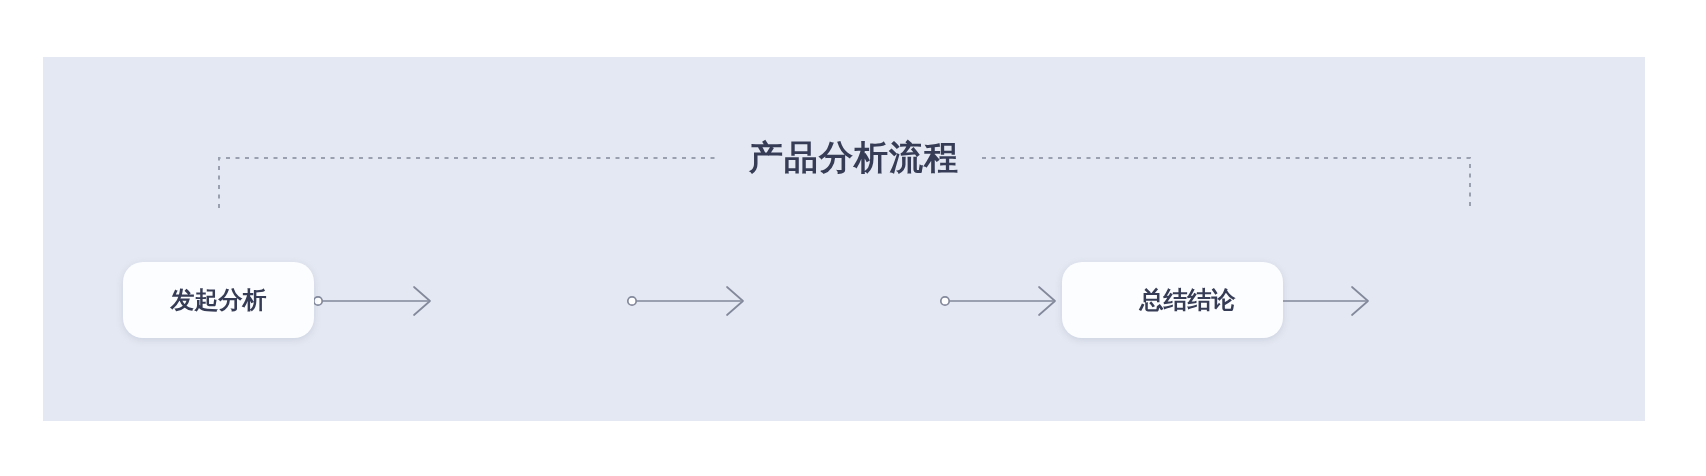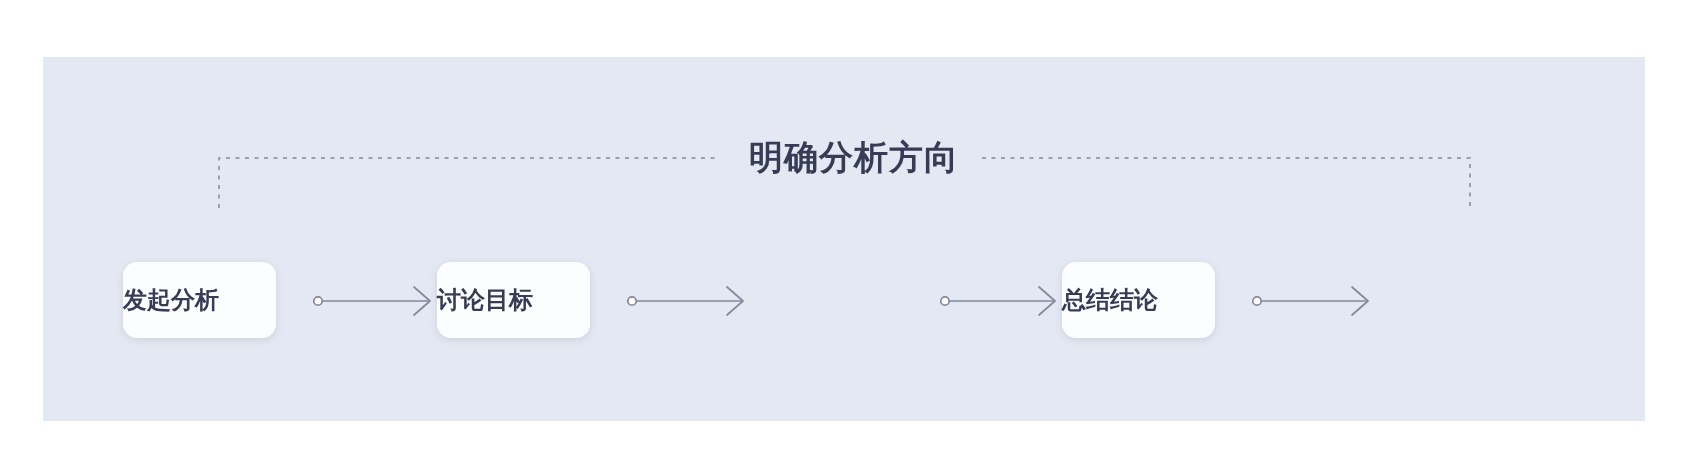--- a/index.html
+++ b/index.html
@@ -41,39 +41,39 @@
     text-align: center;
     font-size: 34px;
     font-weight: 700;
     letter-spacing: 1px;
     color: #363c55;
     white-space: nowrap;
   }
   .node {
     position: absolute;
     top: 262px;
-    width: 153px;
+    width: 191px;
     height: 76px;
     background: #fcfdff;
-    border-radius: 14px;
+    border-radius: 20px;
     box-shadow: 0 2px 7px rgba(120, 130, 165, 0.22);
     display: flex;
     align-items: center;
-    justify-content: flex-start;
+    justify-content: center;
   }
   .node-label {
     font-size: 24px;
     font-weight: 700;
     color: #363c55;
     white-space: nowrap;
   }
   .n1 { left: 123px; }
   .n2 { left: 437px; }
   .n3 { left: 750px; }
-  .n4 { left: 1062px; }
+  .n4 { left: 1062px; padding-left: 30px; }
   .n5 { left: 1375px; }
 </style>
 </head>
 <body>
 
 <div class="stage">
 
   <div class="panel"></div>
 
   <svg class="overlay" viewBox="0 0 1706 476" width="1706" height="476">
@@ -100,29 +100,26 @@
         <polyline points="1039,287 1055,301 1039,315"></polyline>
       </g>
       <g>
         <circle cx="1257" cy="301" r="4.2" fill="#ffffff"></circle>
         <line x1="1262" y1="301" x2="1366" y2="301"></line>
         <polyline points="1352,287 1368,301 1352,315"></polyline>
       </g>
     </g>
   </svg>
 
-  <div class="diagram-title">明确分析方向</div>
+  <div class="diagram-title">产品分析流程</div>
 
   <div class="node n1">
     <span class="node-label">发起分析</span>
   </div>
 
-  <div class="node n2">
-    <span class="node-label">讨论目标</span>
-  </div>
 
 
   <div class="node n4">
     <span class="node-label">总结结论</span>
   </div>
 
 
 </div>
 
 </body></html>

